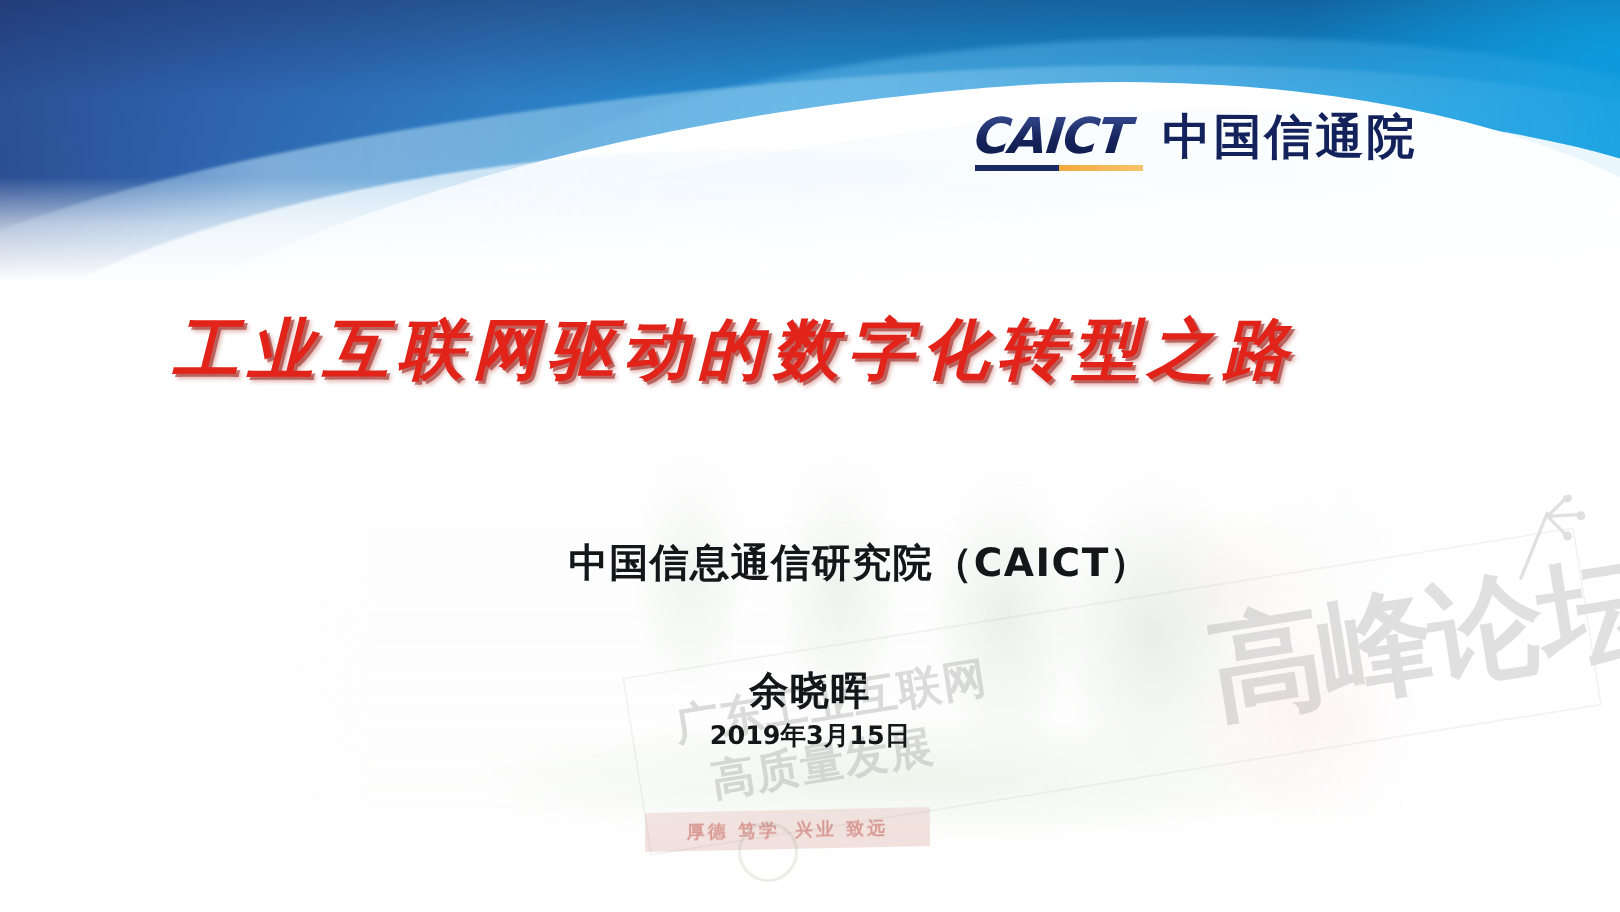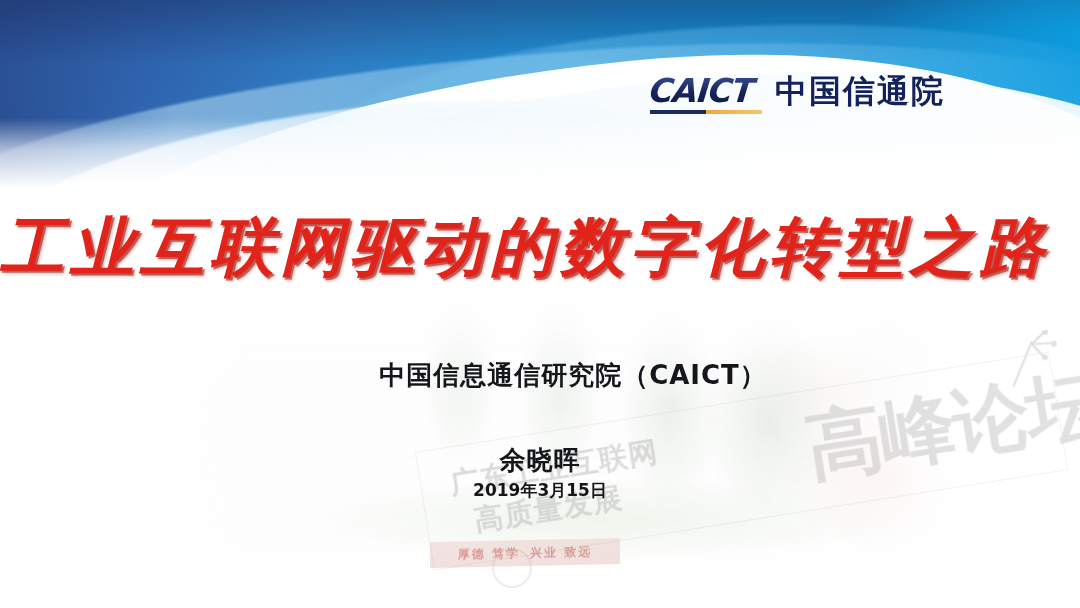--- a/index.html
+++ b/index.html
@@ -174,21 +174,21 @@
     font-family:Liberation Sans, sans-serif;
     font-size:32px;font-weight:bold;color:#14225c;
     letter-spacing:2px;line-height:1;margin-bottom:7px;
   }
 
   
   .title{
     position:absolute;left:0;top:204px;width:980px;
     text-align:center;
     font-family:"DejaVu Sans",sans-serif;
-    font-size:64px;font-weight:bold;
+    font-size:44px;font-weight:bold;
     letter-spacing:6px;
     color:#e2231a;
     font-style:italic;
     text-shadow:
       2px 2px 0 rgba(150,20,15,.55),
       3px 3px 3px rgba(170,40,30,.35);
     white-space:nowrap;
   }
 
   

